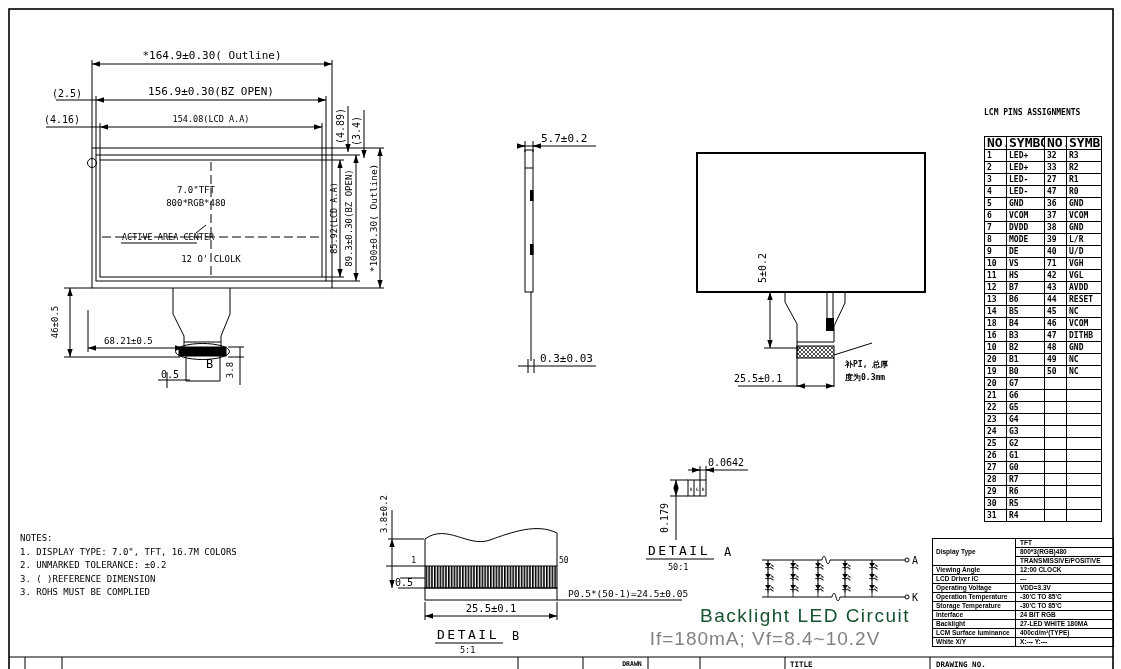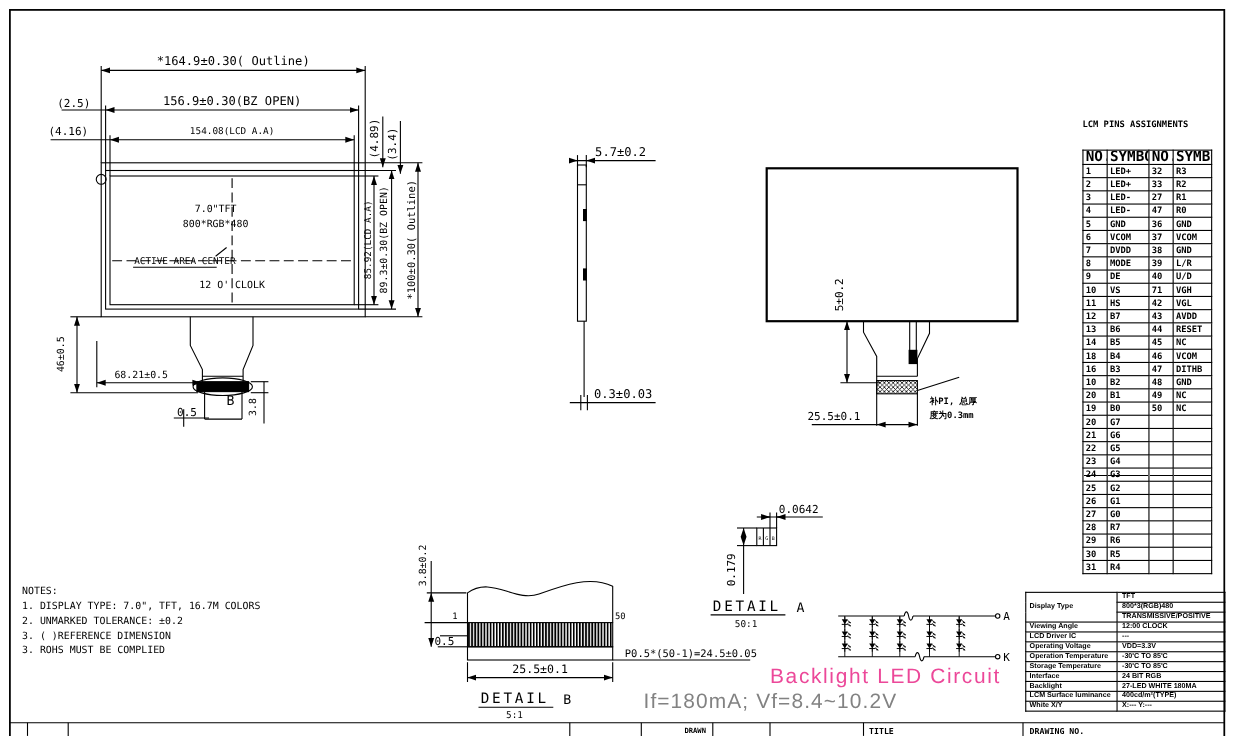--- a/index.html
+++ b/index.html
@@ -23,22 +23,22 @@
      width:181px;font:700 6.5px "Liberation Sans",sans-serif;background:#fff;}
   table.spec td{border:1px solid #000;height:8px;line-height:8px;padding:0 0 0 3px;
      white-space:nowrap;overflow:hidden;}
   table.spec td.val{padding-left:4px;}
 
   
   .notes{left:20px;top:532px;font:400 9px "DejaVu Sans Mono",monospace;line-height:13.5px;white-space:nowrap;}
 
   
   .cap1{left:655px;top:605px;width:300px;text-align:center;
-     font:400 19px "Liberation Sans",sans-serif;color:#ec4899;letter-spacing:1.5px;white-space:nowrap;z-index:5;}
-  .cap2{left:585px;top:628px;width:360px;
+     font:400 19px "Liberation Sans",sans-serif;color:#14532d;letter-spacing:1.5px;white-space:nowrap;z-index:5;}
+  .cap2{left:585px;top:628px;width:360px;text-align:center;
      font:400 19px "Liberation Sans",sans-serif;color:#828282;letter-spacing:1px;white-space:nowrap;z-index:5;}
 </style>
 </head>
 <body>
 
 <svg class="abs" style="left:0;top:0;z-index:1" width="1121" height="669" viewBox="0 0 1121 669">
   <defs>
     <marker id="ar" viewBox="0 0 10 10" refX="9" refY="5" markerWidth="9" markerHeight="9" orient="auto-start-reverse">
       <path d="M0,2 L9,5 L0,8 z" fill="#000"></path>
     </marker>

